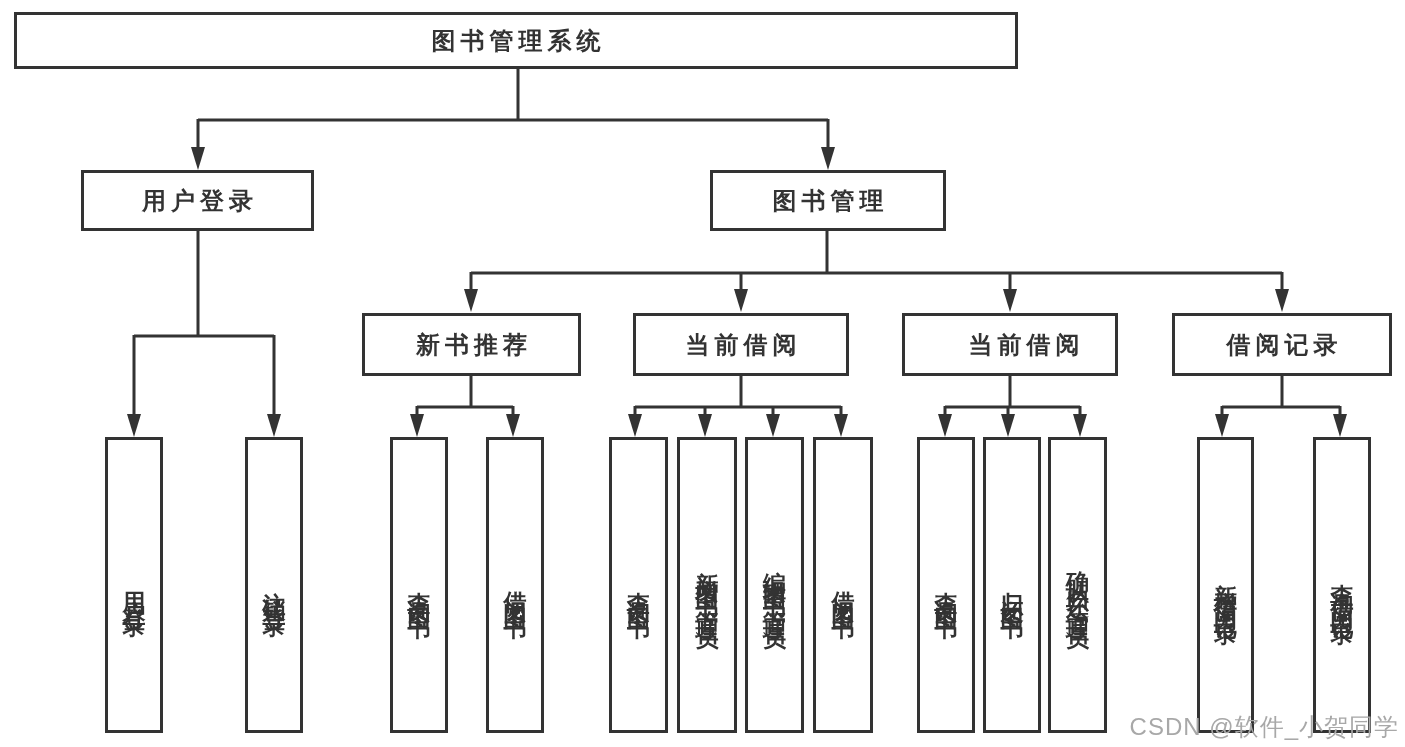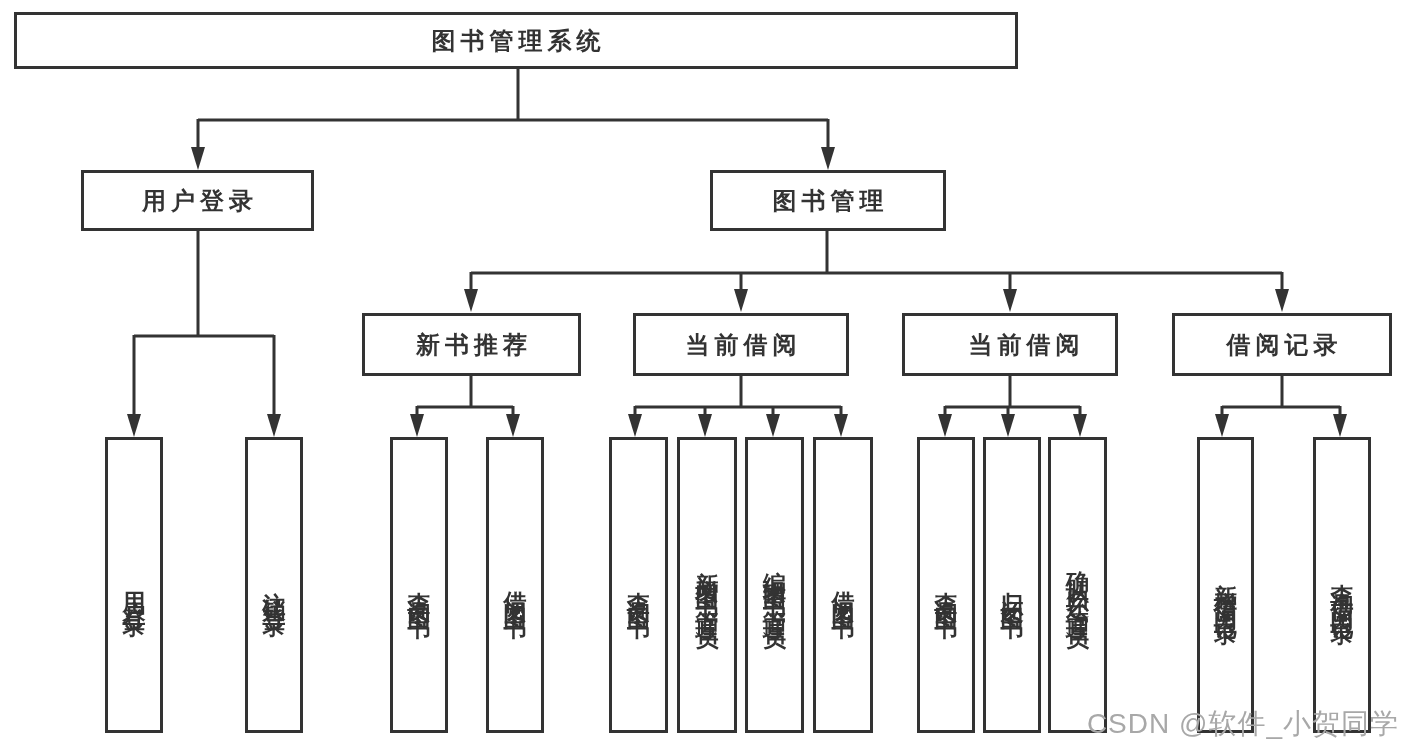--- a/index.html
+++ b/index.html
@@ -31,21 +31,21 @@
     text-orientation:mixed;
     letter-spacing:8px;
     line-height:1;
     padding-top:8px;
     white-space:nowrap;
   }
   .root-label{font-size:24px;}
   #watermark{
     position:absolute;
     right:6px;bottom:4px;
-    font-size:28px;
+    font-size:24px;
     color:#a8a8a8;
     letter-spacing:1px;
     z-index:2;
     white-space:nowrap;
   }
   svg path{stroke:#333333;stroke-width:3;fill:none;}
   svg polygon{fill:#333333;stroke:none;}
 </style>
 </head>
 <body>

